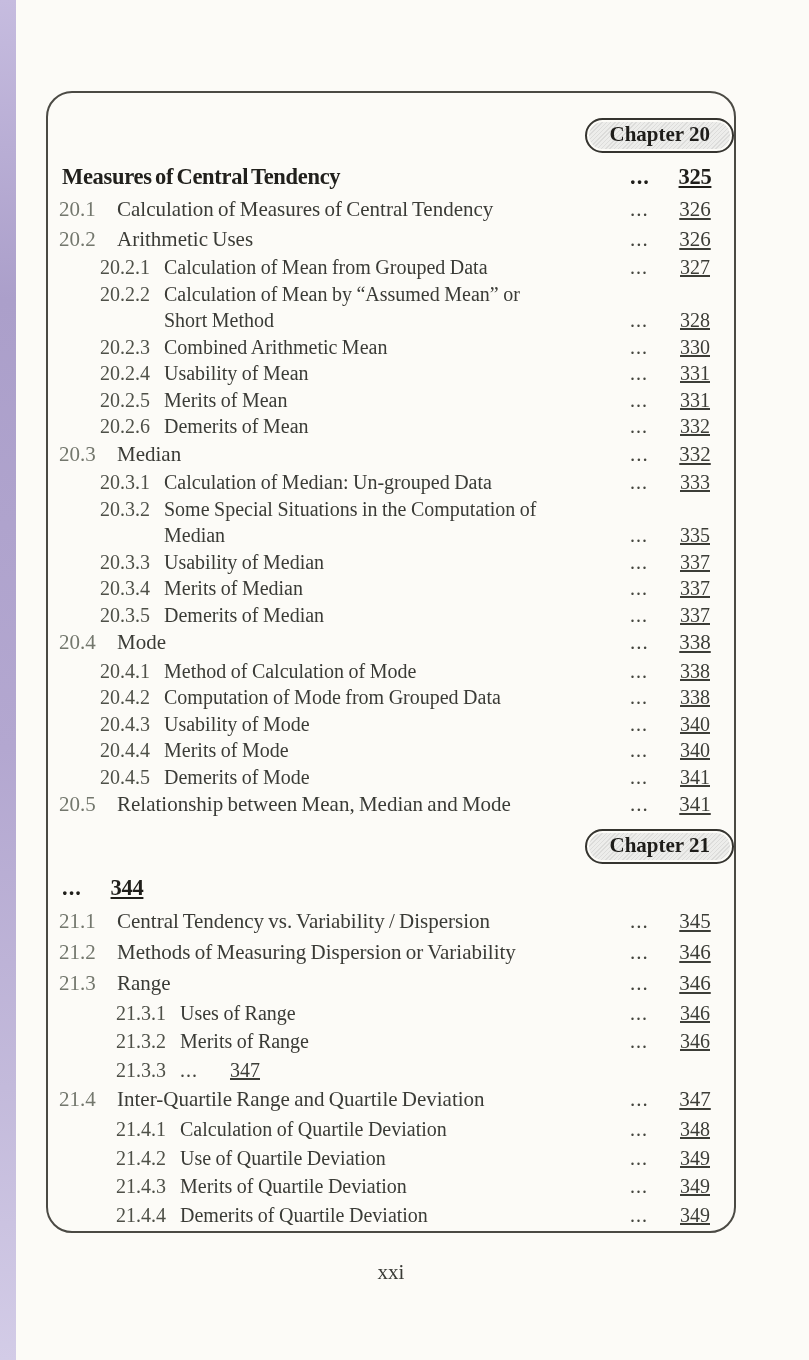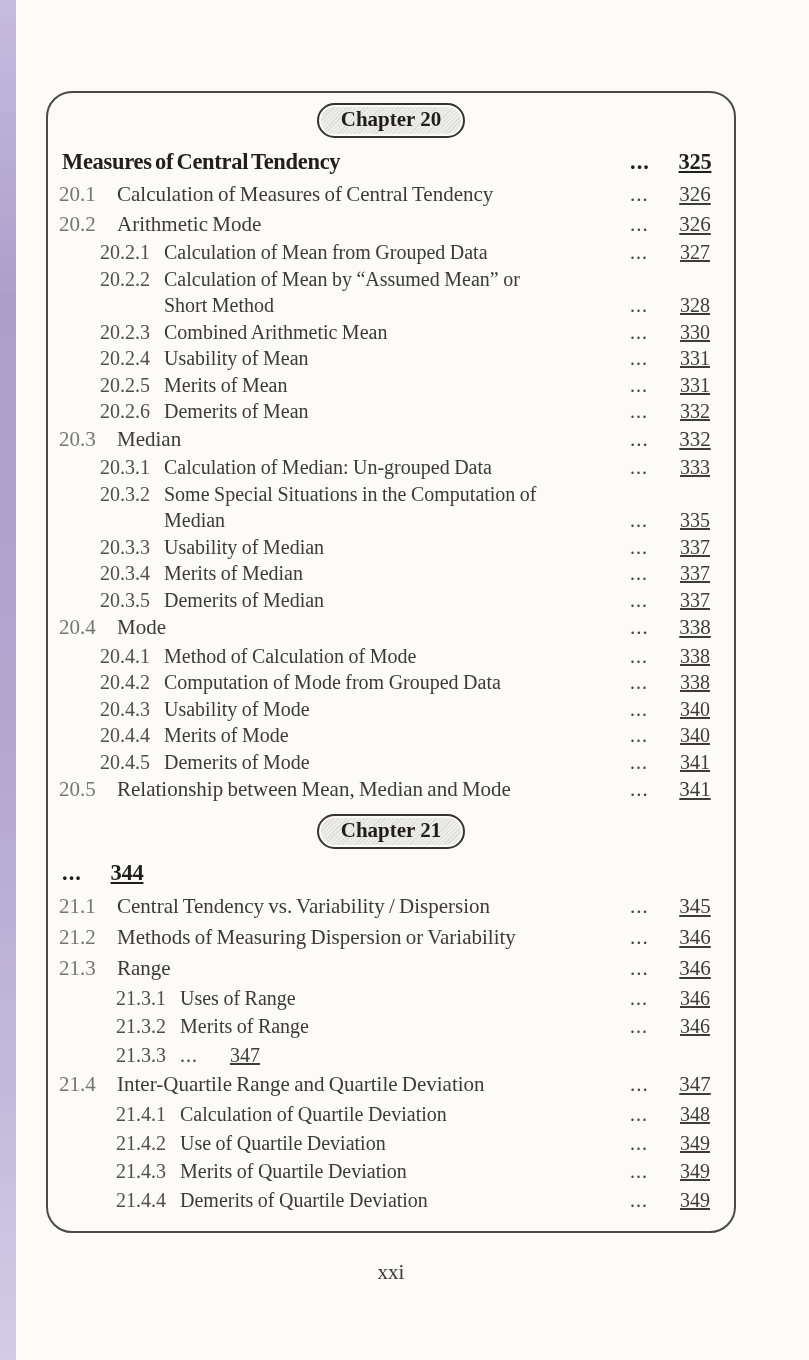--- a/index.html
+++ b/index.html
@@ -2,21 +2,21 @@
 <html><head>
 <meta charset="utf-8">
 <style>
   html,body{margin:0;padding:0;}
   body{width:809px;height:1360px;background:#fcfbf7;font-family:"Liberation Serif",serif;}
   .page{position:relative;width:809px;height:1360px;background:#fcfbf7;overflow:hidden;color:#3a3b36;}
   .edge-strip{position:absolute;left:0;top:0;width:16px;height:1360px;
     background:linear-gradient(180deg,#c6bcdf 0%,#ab9fca 22%,#b3a7d0 55%,#c3badb 80%,#d3cce7 100%);}
   .toc-box{position:absolute;left:46px;top:91px;width:690px;height:1142px;box-sizing:border-box;
     border:2px solid #4b4a44;border-radius:26px;padding-top:8px;background:transparent;}
-  .badge-row{display:flex;justify-content:center;margin:2px 0 6px 0;}
+  .badge-row{display:flex;justify-content:flex-end;margin:17px 0 6px 0;}
   .ch1 .badge-row{margin-top:9px;}
   .badge{display:inline-block;border:2px solid #35342f;border-radius:999px;padding:2px 22px 4px 22px;
     font-weight:bold;font-size:21px;color:#1e1d1a;background-color:#ededeb;
     background-image:repeating-linear-gradient(135deg,rgba(70,70,70,0.10) 0 1px,rgba(255,255,255,0) 1px 3px);
     box-shadow:0 0 0 2px #fcfbf7 inset;}
   .row{display:flex;padding-right:10px;}
   .row .num{flex:0 0 auto;align-self:flex-start;}
   .row .titleblock{flex:1 1 auto;min-width:0;}
   .row .dots{flex:0 0 36px;text-align:left;align-self:flex-end;color:#45463f;letter-spacing:1px;}
   .row .pg{flex:0 0 58px;text-align:center;align-self:flex-end;color:#3c3d37;text-decoration:underline;}
@@ -53,21 +53,21 @@
           <span class="num">20.1</span>
           <div class="titleblock">
             <span class="line">Calculation of Measures of Central Tendency</span>
           </div>
           <span class="dots">...</span>
           <span class="pg">326</span>
         </div>
         <div class="row lvl1">
           <span class="num">20.2</span>
           <div class="titleblock">
-            <span class="line">Arithmetic Mode</span>
+            <span class="line">Arithmetic Uses</span>
           </div>
           <span class="dots">...</span>
           <span class="pg">326</span>
         </div>
         <div class="row lvl2">
           <span class="num">20.2.1</span>
           <div class="titleblock">
             <span class="line">Calculation of Mean from Grouped Data</span>
           </div>
           <span class="dots">...</span>

